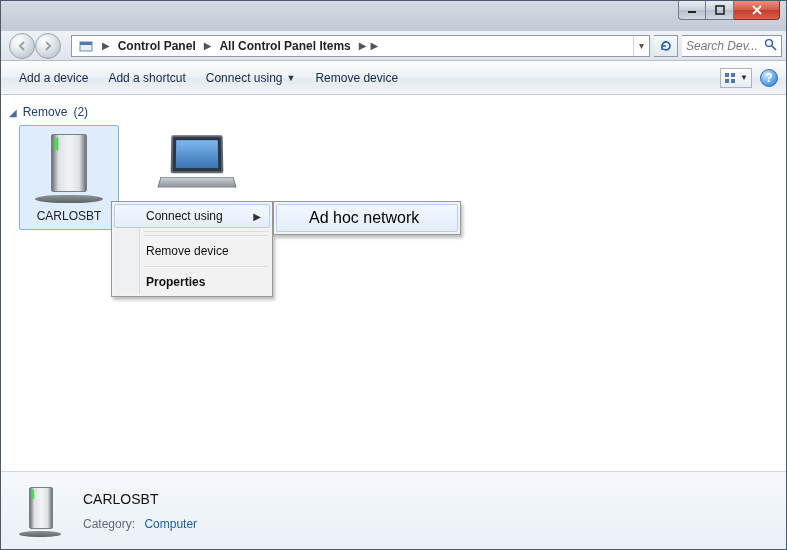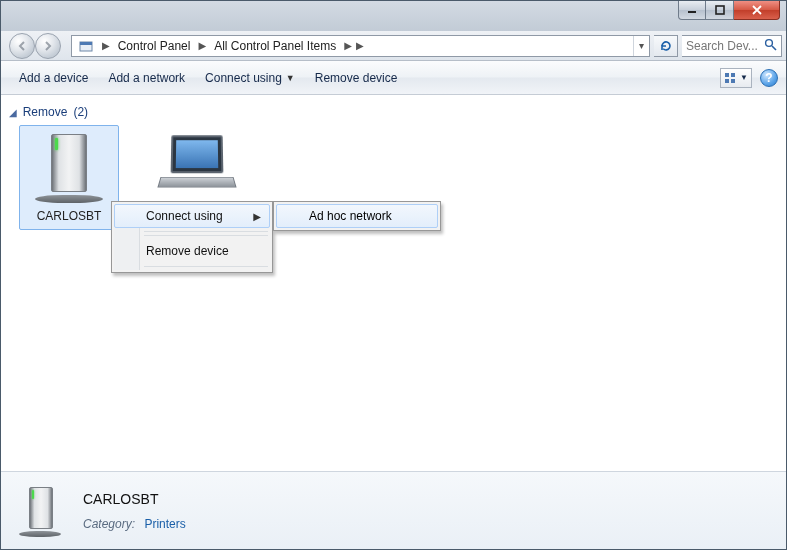--- a/index.html
+++ b/index.html
@@ -56,28 +56,28 @@
   background: radial-gradient(circle at 35% 30%, #fff, #e3e7ec 40%, #c7cfd8 70%, #b1bac6);
   border: 1px solid #9aa3af; position: relative;
 }
 .navcircle svg { position: absolute; top: 6px; left: 6px; width: 12px; height: 12px; opacity: .55; }
 
 .addrbar {
   flex: 1; height: 22px; background: #fff; border: 1px solid #8f99a6;
   display: flex; align-items: center; font-size: 12px; color: #222;
 }
 .addr-icon { width: 20px; height: 16px; margin: 0 4px; display: flex; align-items: center; justify-content: center; }
-.crumb { display: flex; align-items: center; padding: 0 6px; height: 100%; white-space: nowrap; }
+.crumb { display: flex; align-items: center; padding: 0 6px; height: 100%; white-space: nowrap; font-weight: bold; }
 .crumb-arrow { color: #555; padding: 0 2px; font-size: 10px; }
 .addr-right { margin-left: auto; display: flex; align-items: center; height: 100%; }
 .addr-drop { width: 16px; height: 100%; display: flex; align-items: center; justify-content: center; border-left: 1px solid #cfd5dd; color:#555; font-size:10px;}
 .refresh-btn { width: 24px; height: 22px; border: 1px solid #8f99a6; border-left: none; background: linear-gradient(#f7f9fb,#e4e9ef); display:flex;align-items:center;justify-content:center; color:#1a5fa8;}
 .searchbox {
   width: 100px; height: 22px; background: #fff; border: 1px solid #8f99a6; border-left: none;
-  display: flex; align-items: center; padding: 0 4px; font-size: 12px; color: #777; 
+  display: flex; align-items: center; padding: 0 4px; font-size: 12px; color: #777; font-style: italic;
 }
 .searchbox .mag { margin-left: auto; color:#2a5fa0; }
 
 
 .cmdbar {
   position: absolute; top: 60px; left: 0; right: 0; height: 34px;
   background: linear-gradient(#fbfcfd, #eef2f6 48%, #e4e9ef 52%, #f1f4f8);
   border-bottom: 1px solid #c5ccd5;
   display: flex; align-items: center; padding: 0 8px; font-size: 12px; color: #15294a;
 }
@@ -146,41 +146,41 @@
 .ctxitem { position:relative; padding: 5px 8px 5px 32px; color:#111; }
 .ctxitem.bold { font-weight: bold; }
 .ctxitem.highlight {
   background: linear-gradient(#f2f7fd,#e3eefb);
   border: 1px solid #aecff7; border-radius: 2px; margin: 0; padding: 4px 7px 4px 31px;
 }
 .ctxitem .sub-arrow { position:absolute; right:8px; top:6px; font-size:10px; color:#333;}
 .ctxsep { height:1px; background:#d9dde1; margin: 3px 2px 3px 30px; }
 
 .submenu {
-  position: absolute; top: 200px; left: 272px; width: 168px;
+  position: absolute; top: 200px; left: 272px; width: 188px;
   background: #f2f2f2; border: 1px solid #979797;
   box-shadow: 2px 3px 3px rgba(0,0,0,0.25);
-  padding: 2px; font-size: 12px;
+  padding: 2px; font-size: 16px;
 }
 .submenu .gutter { position:absolute; left:2px; top:2px; bottom:2px; width:26px; background:#eef0f2; border-right:1px solid #d9dde1;}
 .subitem { position:relative; padding: 4px 8px 4px 32px;
   background: linear-gradient(#f2f7fd,#e3eefb);
   border: 1px solid #aecff7; border-radius: 2px; margin:0;}
 
 
 .details {
   position: absolute; left: 0; right: 0; bottom: 0; height: 78px;
   background: linear-gradient(#f5f8fb, #eaf0f6);
   border-top: 1px solid #cfd6df;
   display: flex; align-items: center; padding: 6px 14px; gap: 18px;
 }
 .details .thumb { width: 50px; height: 56px; position: relative; }
 .details .meta { font-size: 12px; color: #333; }
 .details .name { font-size: 14px; color: #111; margin-bottom: 10px; }
-.details .meta .lbl { color: #5a6b80; margin-right: 6px; font-style: italic; }
+.details .meta .lbl { color: #5a6b80; margin-right: 6px; }
 .details .meta .val { color: #1a5fa8; }
 </style>
 </head>
 <body>
 
 <div class="backdrop"></div>
 
 <div class="window">
 
   <div class="topstrip"></div>
@@ -246,21 +246,21 @@
         <svg width="13" height="13" viewBox="0 0 13 13">
             <circle cx="5" cy="5" r="3.4" fill="none" stroke="#2a5fa0" stroke-width="1.4"></circle>
             <line x1="8" y1="8" x2="12" y2="12" stroke="#2a5fa0" stroke-width="1.6"></line>
           </svg>
       </span>
     </div>
   </div>
 
   <div class="cmdbar">
     <div class="cmditem">Add a device</div>
-    <div class="cmditem">Add a network</div>
+    <div class="cmditem">Add a shortcut</div>
     <div class="cmditem">
       <span>Connect using</span>
       <span class="dd">▼</span>
     </div>
     <div class="cmditem">Remove device</div>
     <div class="cmdright">
       <div class="viewbtn">
         <svg width="12" height="12" viewBox="0 0 12 12">
             <rect x="1" y="1" width="4" height="4" fill="#4d79b3"></rect>
             <rect x="7" y="1" width="4" height="4" fill="#4d79b3"></rect>
@@ -301,37 +301,38 @@
   <div class="ctxmenu">
     <div class="gutter"></div>
     <div class="ctxitem highlight">
       <span>Connect using</span>
       <span class="sub-arrow">▶</span>
     </div>
     <div class="ctxsep"></div>
     <div class="ctxsep"></div>
     <div class="ctxitem">Remove device</div>
     <div class="ctxsep"></div>
+    <div class="ctxitem bold">Properties</div>
   </div>
 
   <div class="submenu">
     <div class="gutter"></div>
     <div class="subitem">Ad hoc network</div>
   </div>
 
   <div class="details">
     <div class="thumb">
       <div style="position:relative;width:50px;height:56px;">
         <div style="position:absolute;left:4px;bottom:2px;width:42px;height:6px;background:linear-gradient(#8e9398,#5e6368);border-radius:50%/60%;"></div>
         <div style="position:absolute;left:14px;top:4px;width:24px;height:42px;background:linear-gradient(90deg,#6d7278,#dfe2e5 20%,#f2f3f4 50%,#dfe2e5 80%,#6d7278);border:1px solid #7a7f85;border-radius:2px;"></div>
         <div style="position:absolute;left:17px;top:7px;width:2px;height:9px;background:#4cd94c;box-shadow:0 0 2px #4cd94c;border-radius:1px;"></div>
       </div>
     </div>
     <div class="meta">
       <div class="name">CARLOSBT</div>
       <div>
         <span class="lbl">Category:</span>
-        <span class="val">Printers</span>
+        <span class="val">Computer</span>
       </div>
     </div>
   </div>
 
 </div>
 
 </body></html>

